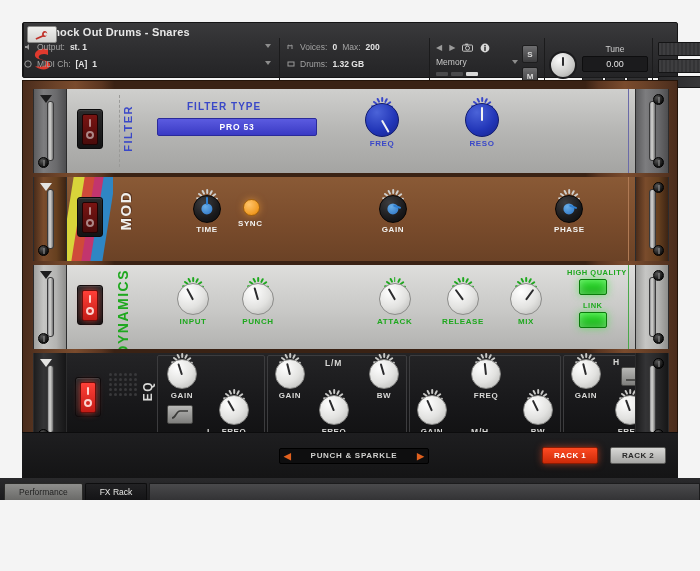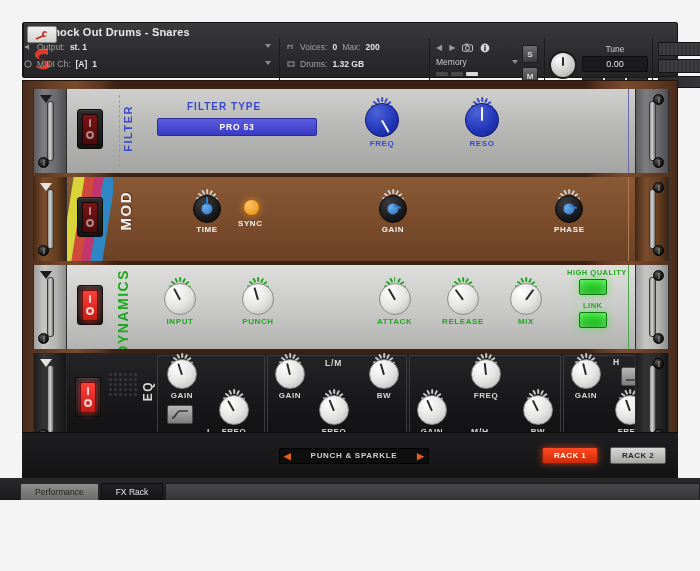--- a/index.html
+++ b/index.html
@@ -259,21 +259,21 @@
   }
   .rackbtn.active{
     background:linear-gradient(180deg,#ff4a22,#cc2a08); border-color:#8a1c04; color:#fff;
     box-shadow:0 0 7px rgba(255,80,40,.55);
   }
 
   
   .tabbar{
     position:absolute; left:0; top:478px; width:700px; height:22px;
     background:linear-gradient(180deg,#2a2a2c,#1b1b1d);
-    display:flex; align-items:flex-end; padding-left:20px; gap:2px;
+    display:flex; align-items:flex-end; padding-left:4px; gap:2px;
   }
   .tab{
     height:17px; padding:0 14px; font-size:8.5px; color:#cdcdcb;
     background:linear-gradient(180deg,#8e8e8c,#6a6a68); border:1px solid #2a2a28;
     border-bottom:none; border-radius:2px 2px 0 0; color:#222;
     display:flex;align-items:center;
   }
   .tab.active{ background:linear-gradient(180deg,#222224,#141416); color:#e6e6e4; border-color:#0d0d0e;}
   .tab-filler{ flex:1; height:17px; background:linear-gradient(180deg,#4a4a4c,#333335);
                border:1px solid #1c1c1d; border-bottom:none;}
@@ -566,21 +566,21 @@
         <span class="screw bl"></span>
       </div>
       <div class="panel" style="background:linear-gradient(180deg,#dededc,#c8c8c6 55%,#b2b2b0);">
         <div class="pswitch on" style="left:10px; top:20px;">
           <span class="rocker">
             <i class="rk-i"></i>
               <i class="rk-o"></i>
           </span>
         </div>
         <span class="vlabel" style="left:48px; top:4px; color:#1ea81e; font-size:14px;">DYNAMICS</span>
-        <div class="knob-wrap" style="left:97px; top:18px;">
+        <div class="knob-wrap" style="left:110px; top:18px;">
           <div class="knob white" style="width:32px;height:32px;">
             <span class="ticks g">
                 <i style="background:#1ea81e; transform:translateX(-50%) rotate(-135deg);"></i>
                 <i style="background:#1ea81e; transform:translateX(-50%) rotate(-108deg);"></i>
                 <i style="background:#1ea81e; transform:translateX(-50%) rotate(-81deg);"></i>
                 <i style="background:#1ea81e; transform:translateX(-50%) rotate(-54deg);"></i>
                 <i style="background:#1ea81e; transform:translateX(-50%) rotate(-27deg);"></i>
                 <i style="background:#1ea81e; transform:translateX(-50%) rotate(0deg);"></i>
                 <i style="background:#1ea81e; transform:translateX(-50%) rotate(27deg);"></i>
                 <i style="background:#1ea81e; transform:translateX(-50%) rotate(54deg);"></i>

